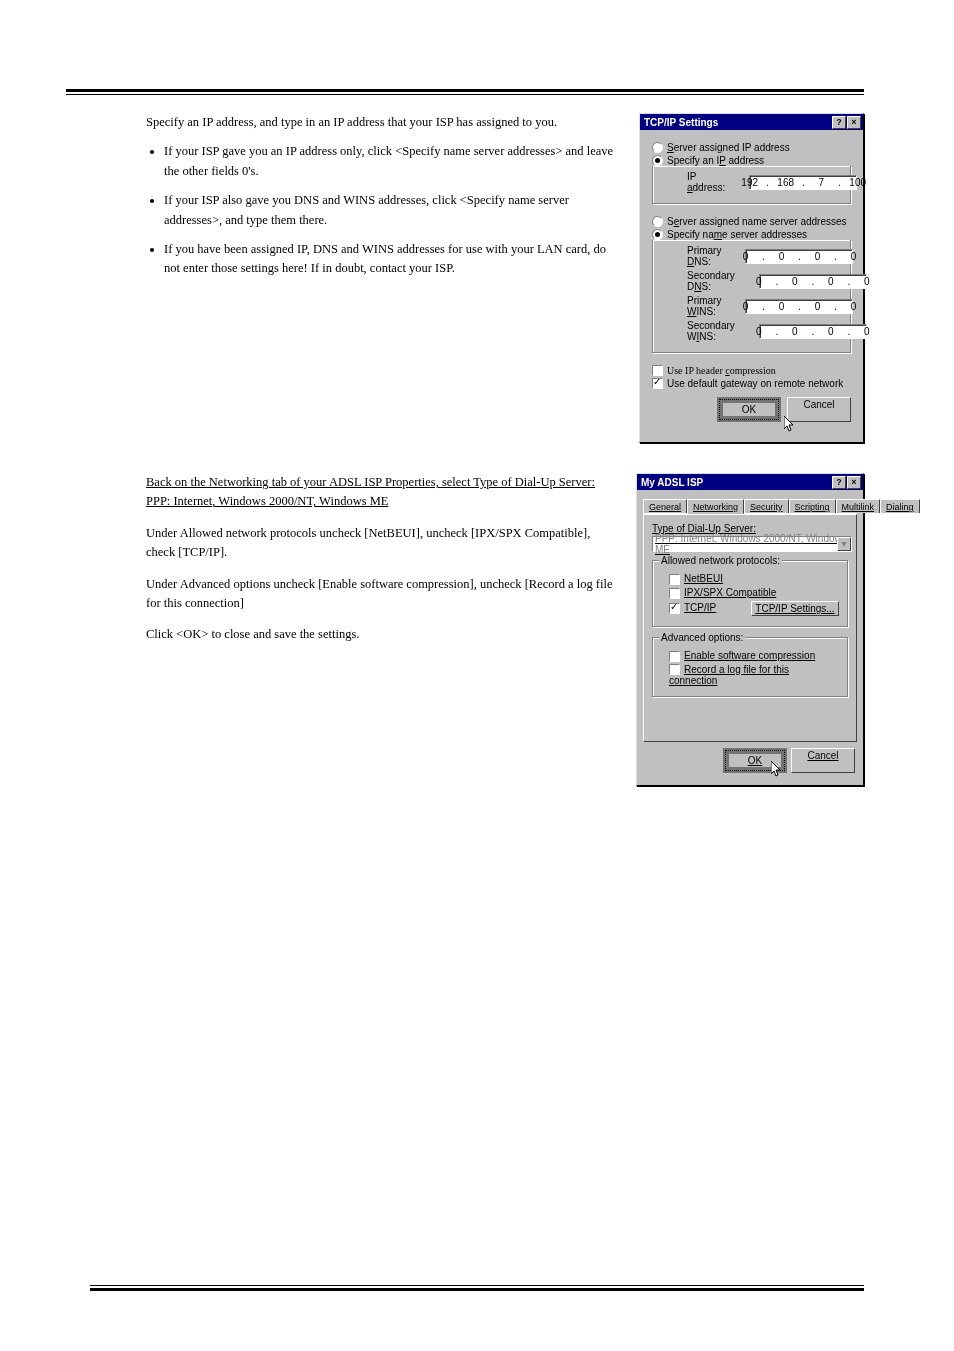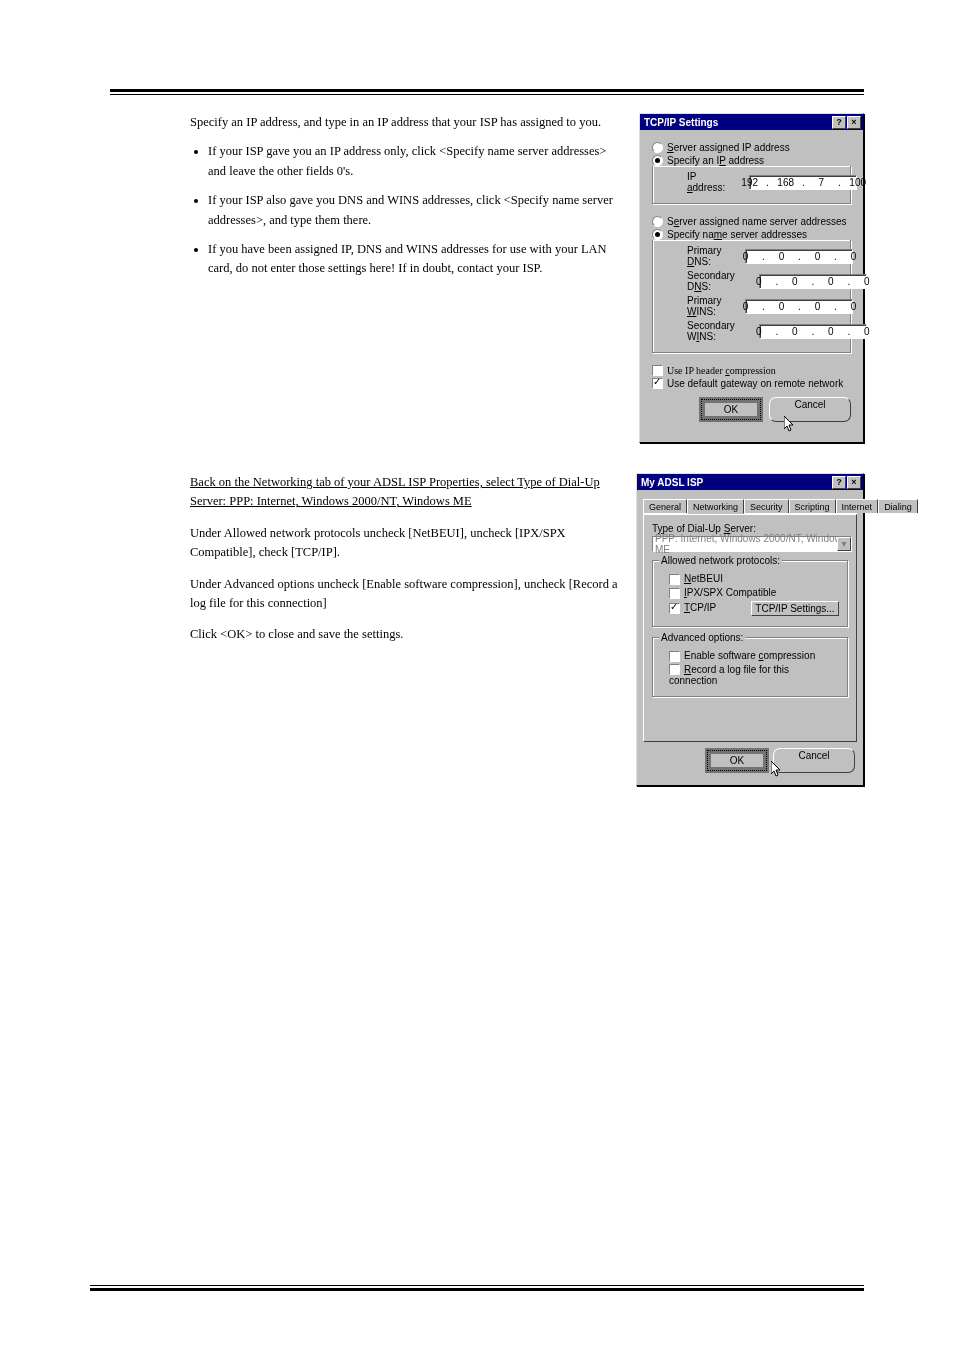--- a/index.html
+++ b/index.html
@@ -7,21 +7,21 @@
     margin: 0;
     background: #fff;
     font-family: "Times New Roman", Times, serif;
     color: #000;
     font-size: 12.5px;
   }
   .page {
     width: 954px;
     height: 1351px;
     position: relative;
-    padding: 60px 90px 50px 110px;
+    padding: 60px 90px 50px 66px;
   }
   .hr-thick { border: none; border-top: 3px solid #000; margin: 0; }
   .hr-thin { border: none; border-top: 1px solid #000; margin: 2px 0 0 0; }
   .top-rule { margin-top: 29px; }
   .content-block {
     display: flex; align-items: flex-start;
     margin-top: 20px;
     gap: 18px;
   }
   .left-col {
@@ -79,21 +79,21 @@
     background: #c0c0c0;
     border: 1px solid #fff;
     border-right-color: #404040; border-bottom-color: #404040;
     font-size: 10px;
     padding: 1px 0;
     text-align: center;
     position: relative;
   }
   .btn3d.focus { outline: 1px dotted #000; outline-offset: -3px; border: 6px solid #737373; }
   .btn-ok { width: 64px; display: inline-block; }
-  .btn-cancel { width: 82px; display: inline-block; border-radius: 7px; }
+  .btn-cancel { width: 64px; display: inline-block; }
   .chk, .radio {
     display: inline-block;
     width: 11px; height: 11px;
     border: 1px solid #808080;
     border-right-color: #fff; border-bottom-color: #fff;
     background: #fff;
     vertical-align: middle;
     margin-right: 4px;
     position: relative;
   }
@@ -147,21 +147,21 @@
   .dlg1 .rowpad { margin: 3px 10px 2px 26px; display:flex; align-items:center; justify-content:space-between;gap:24px; }
   .dlg1 .btnbar { text-align: right; padding: 6px 10px 10px; display:flex; gap:6px; justify-content:flex-end; }
   .cursor {
     position: absolute;
     width: 12px; height: 18px;
     pointer-events: none;
   }
 
   
   .dlg2 { width: 228px; }
-  .dlg2-body { padding: 4px 6px 8px 6px; }
+  .dlg2-body { padding: 4px 6px 8px 6px; text-decoration: underline; }
   .tabstrip {
     display: flex; align-items: flex-end;
     border-bottom: 1px solid #fff;
     margin: 2px 0 0 0;
     height: 18px;
     position: relative;
   }
   .tab {
     font-size: 9px;
     padding: 2px 5px 1px 5px;
@@ -358,21 +358,21 @@
           <div class="tb-btn">?</div>
           <div class="tb-btn">×</div>
         </div>
       </div>
       <div class="dlg2-body">
         <div class="tabstrip">
           <div class="tab">General</div>
           <div class="tab active">Networking</div>
           <div class="tab">Security</div>
           <div class="tab">Scripting</div>
-          <div class="tab">Internet</div>
+          <div class="tab">Multilink</div>
           <div class="tab">Dialing</div>
         </div>
         <div class="tabframe">
           <div class="lbl">T<span class="under">y</span>pe of Dial-Up <span class="under">S</span>erver:</div>
           <div class="dd">
             <span>PPP: Internet, Windows 2000/NT, Windows ME</span>
             <div class="dd-arrow">▾</div>
           </div>
 
           <div class="group-box" style="margin:8px 0 0 0;">

